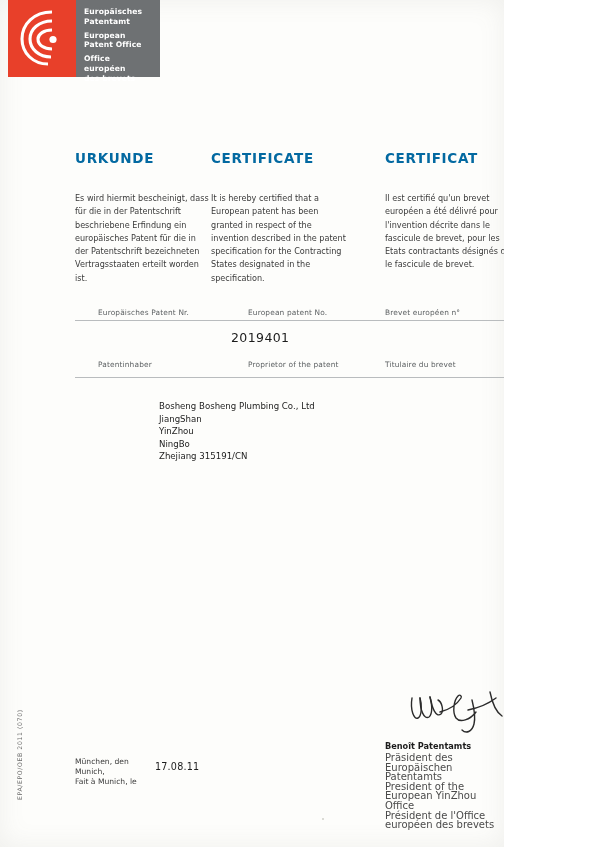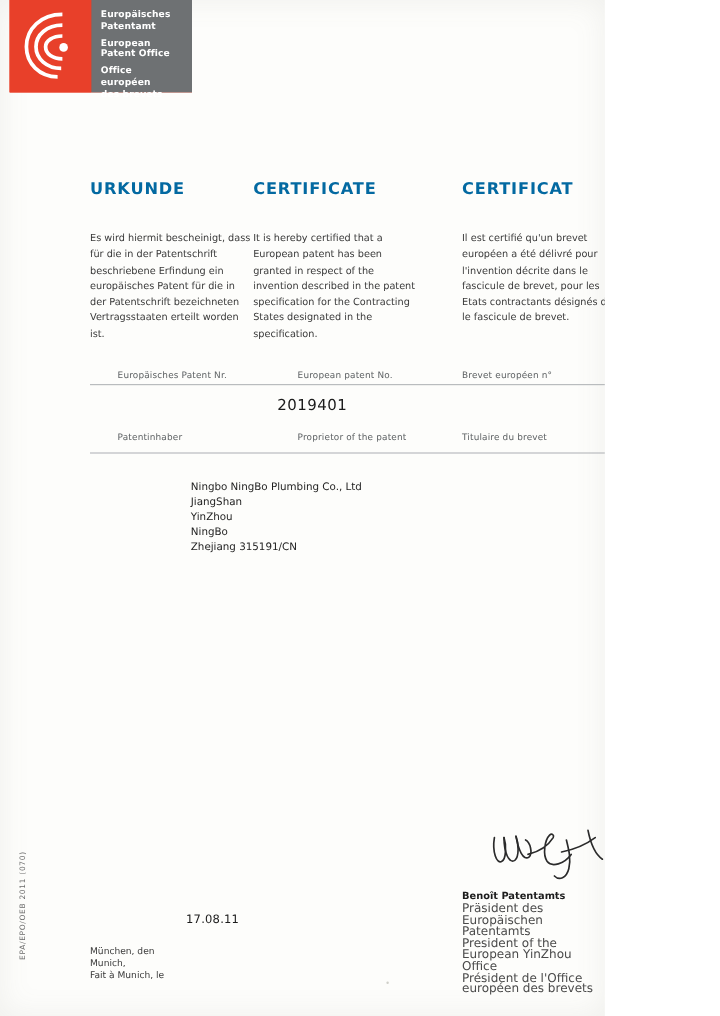--- a/index.html
+++ b/index.html
@@ -147,21 +147,20 @@
     color: #4a4a4a;
   }
 
   .place-block {
     position: absolute;
     left: 75px;
     top: 757px;
     color: #3a3a3a;
     font-size: 7.6px;
     line-height: 10.2px;
-    margin-top: 31px;
   }
   .date-value {
     position: absolute;
     left: 155px;
     top: 761px;
     color: #1c1c1c;
     font-size: 9.6px;
     letter-spacing: 0.2px;
   }
 
@@ -234,21 +233,21 @@
   <div class="lbl row1 l3">Brevet européen n°</div>
   <div class="rule r1"></div>
   <div class="patent-no">2019401</div>
 
   <div class="lbl row2 l1">Patentinhaber</div>
   <div class="lbl row2 l2">Proprietor of the patent</div>
   <div class="lbl row2 l3">Titulaire du brevet</div>
   <div class="rule r2"></div>
 
   <div class="proprietor">
-    <div>Ningbo NingBo Plumbing Co., Ltd</div>
+    <div>Bosheng Bosheng Plumbing Co., Ltd</div>
     <div>JiangShan</div>
     <div>YinZhou</div>
     <div>NingBo</div>
     <div>Zhejiang 315191/CN</div>
   </div>
 
   <div class="signature">
     <svg width="120" height="50" viewBox="0 0 120 50" xmlns="http://www.w3.org/2000/svg">
       <g fill="none" stroke="#2b2b2b" stroke-width="1.4" stroke-linecap="round">
         <path d="M8 10 C6 22 10 32 14 30 C18 28 18 16 16 10"></path>

